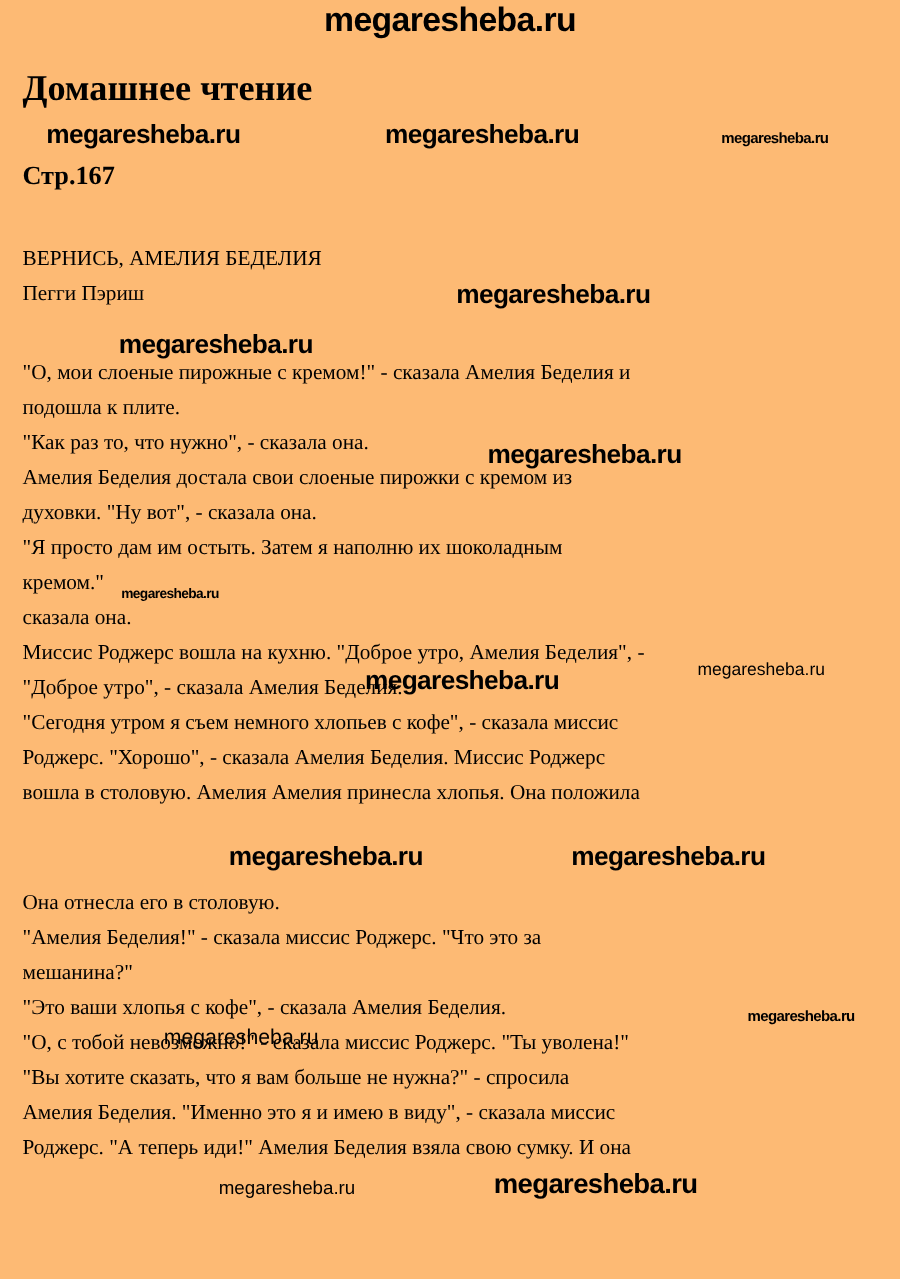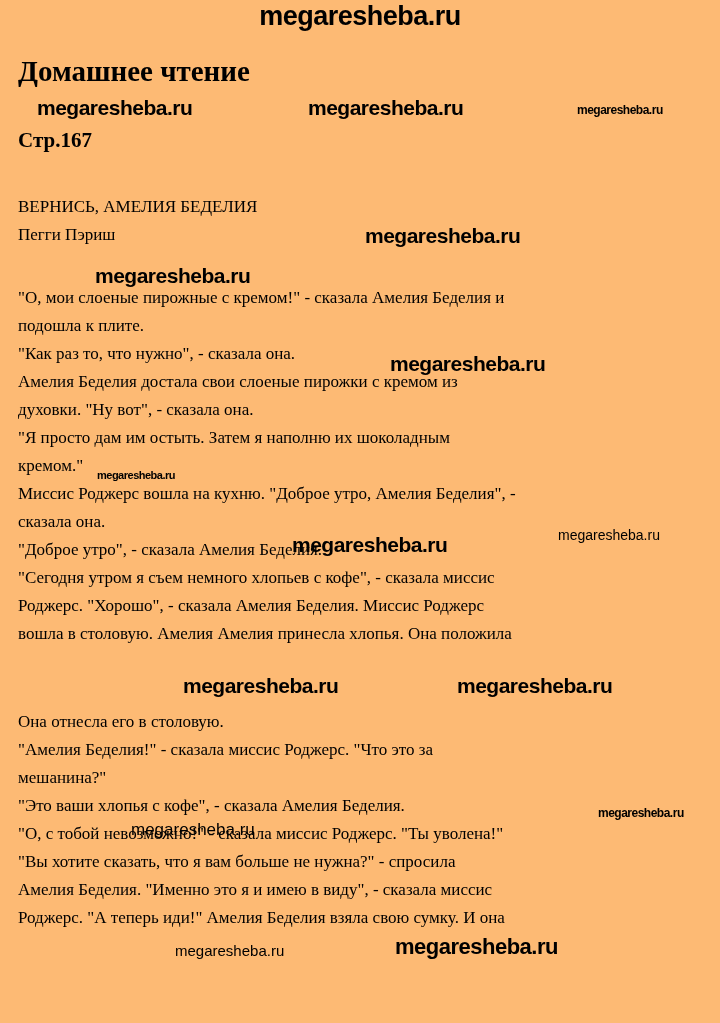--- a/index.html
+++ b/index.html
@@ -77,22 +77,22 @@
   <span class="wm wm-21" style="left:95px; top:264px;">megaresheba.ru</span>
 
   <div class="text-a">
     <div class="line">"О, мои слоеные пирожные с кремом!" - сказала Амелия Беделия и</div>
     <div class="line">подошла к плите.</div>
     <div class="line">"Как раз то, что нужно", - сказала она.</div>
     <div class="line">Амелия Беделия достала свои слоеные пирожки с кремом из</div>
     <div class="line">духовки. "Ну вот", - сказала она.</div>
     <div class="line">"Я просто дам им остыть. Затем я наполню их шоколадным</div>
     <div class="line">кремом."</div>
+    <div class="line">сказала она.</div>
     <div class="line">Миссис Роджерс вошла на кухню. "Доброе утро, Амелия Беделия", -</div>
-    <div class="line">сказала она.</div>
     <div class="line">"Доброе утро", - сказала Амелия Беделия.</div>
     <div class="line">"Сегодня утром я съем немного хлопьев с кофе", - сказала миссис</div>
     <div class="line">Роджерс. "Хорошо", - сказала Амелия Беделия. Миссис Роджерс</div>
     <div class="line">вошла в столовую. Амелия Амелия принесла хлопья. Она положила</div>
   </div>
 
   <span class="wm wm-21" style="left:390px; top:352px;">megaresheba.ru</span>
   <span class="wm wm-11" style="left:97px; top:469px;">megaresheba.ru</span>
   <span class="wm wm-reg wm-14" style="left:558px; top:527px;">megaresheba.ru</span>
   <span class="wm wm-21" style="left:292px; top:533px;">megaresheba.ru</span>

